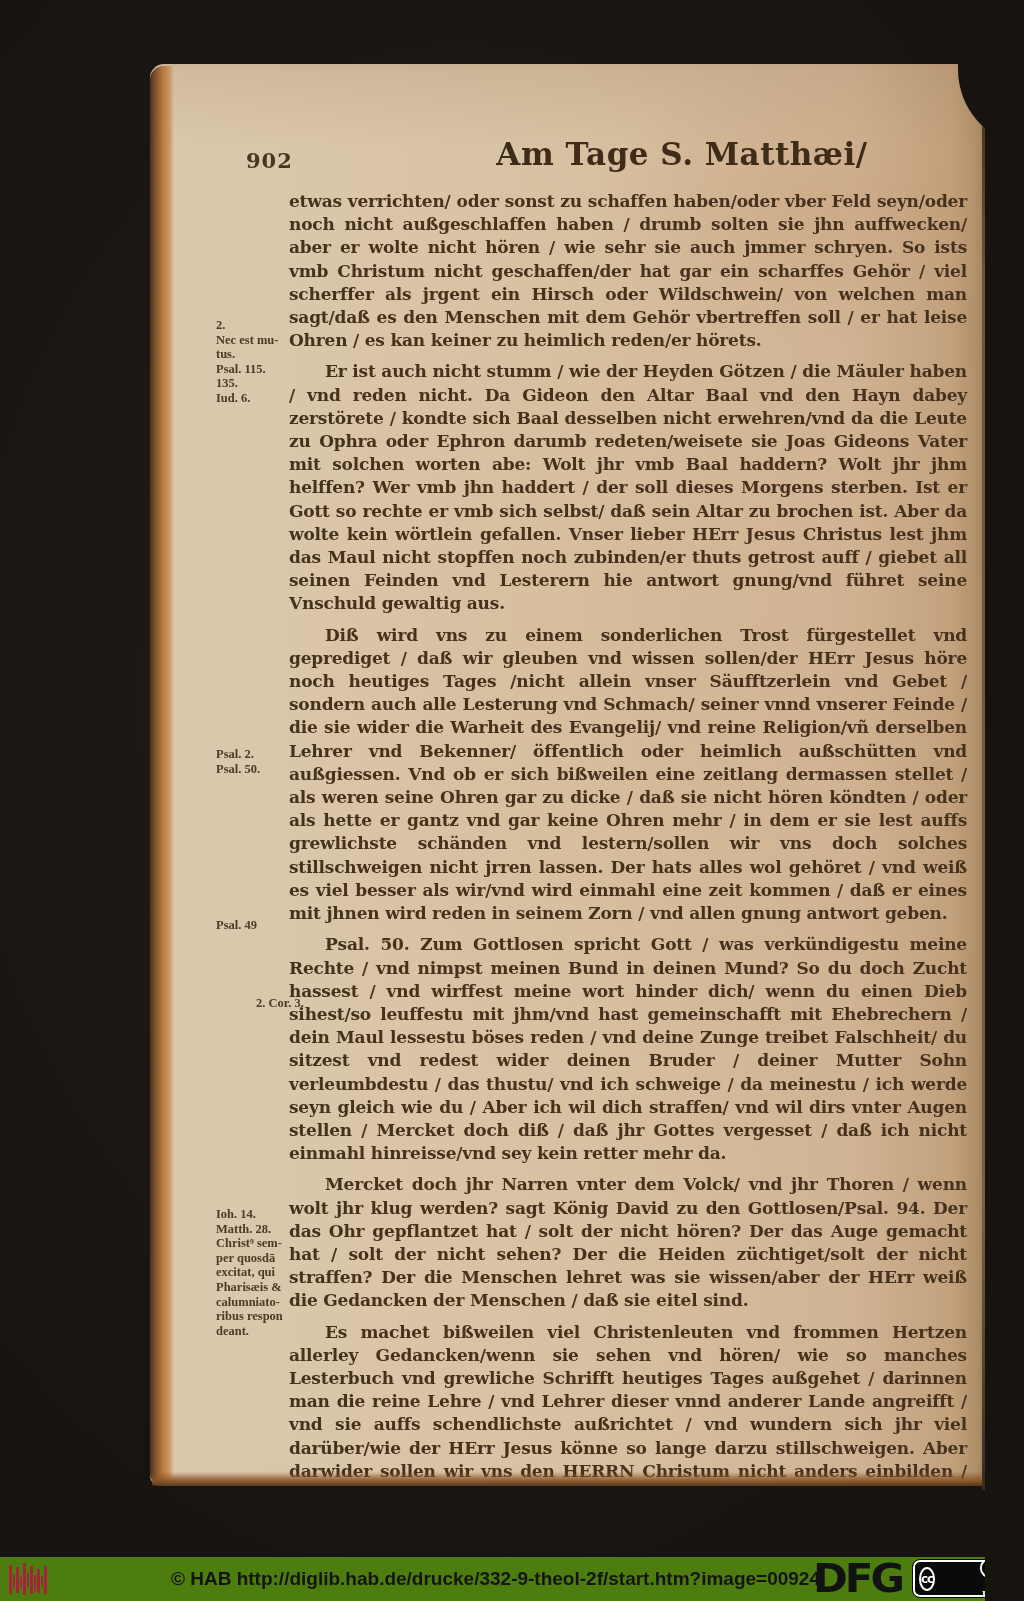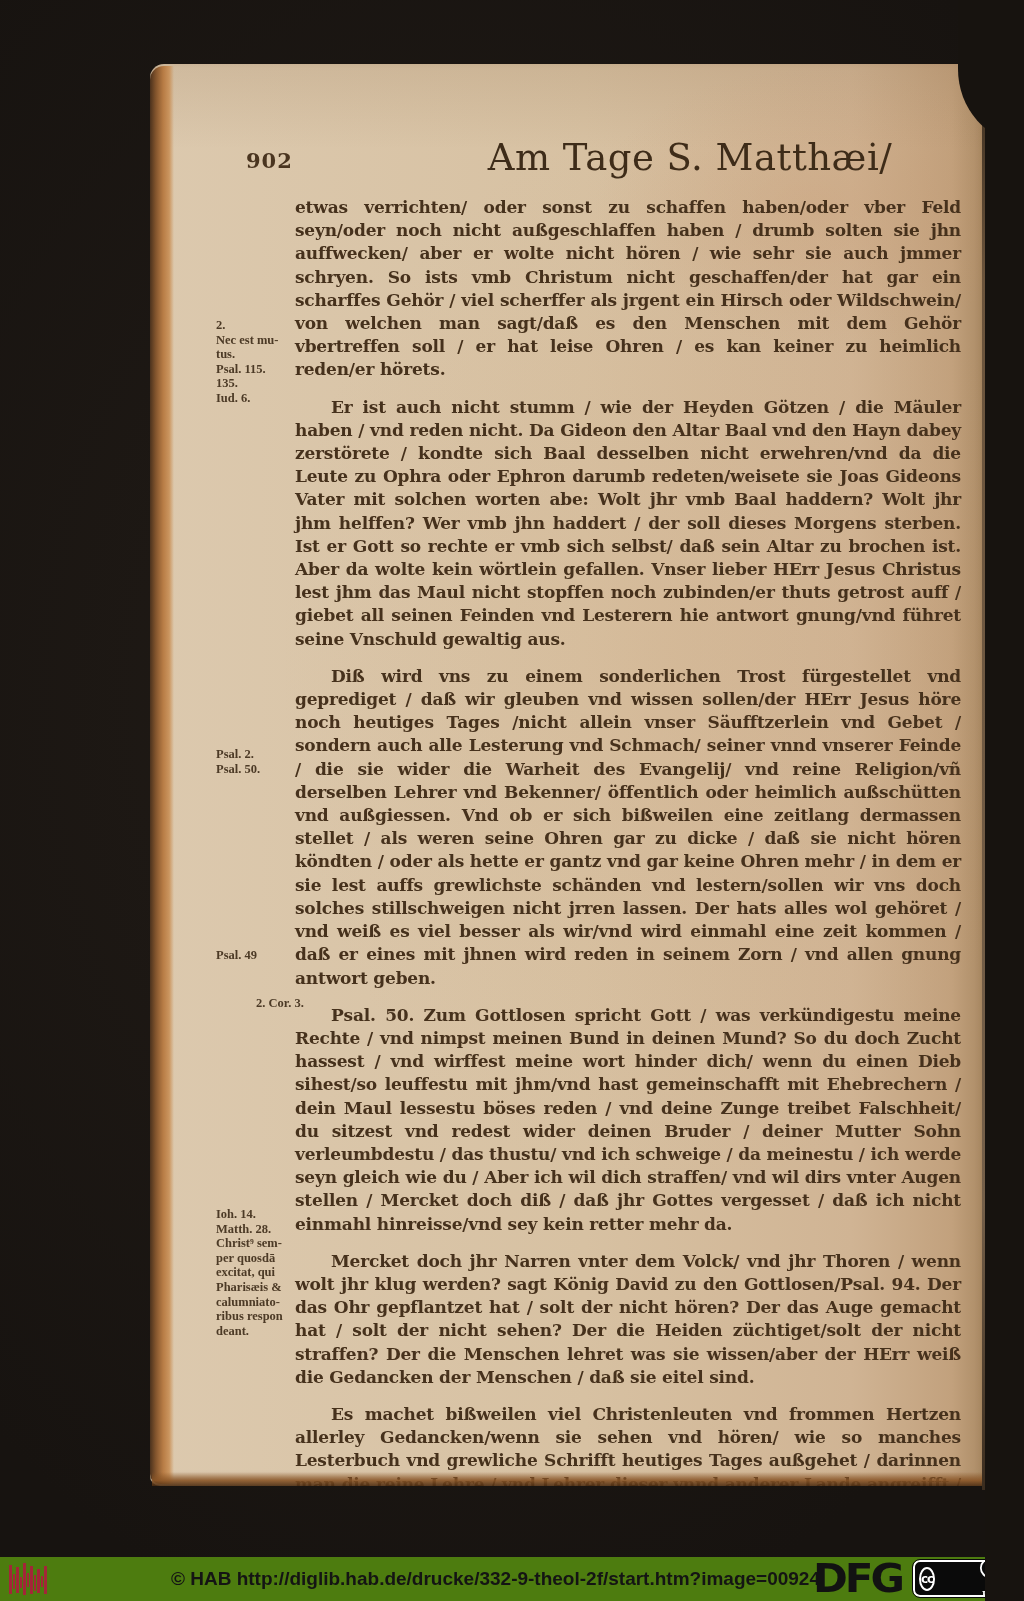--- a/index.html
+++ b/index.html
@@ -35,26 +35,26 @@
     background:linear-gradient(180deg,#e9dcc2,#d6c3a3);opacity:.7;}
   .sliver-dark-edge{position:absolute;left:1017px;top:0px;width:7px;height:1557px;
     background:#211b16;}
   .curve-top-right{position:absolute;left:958px;top:0px;width:66px;height:142px;
     background:#17130f;border-bottom-left-radius:95px 105px;}
   .corner-bottom-right{position:absolute;left:994px;top:1385px;width:30px;height:103px;
     background:linear-gradient(90deg,#d9cbb0,#cbb997);border-top-left-radius:55px 85px;opacity:.9;}
   
   .page-number{position:absolute;left:96px;top:84px;font-size:21px;color:#4a3520;
     font-weight:bold;letter-spacing:1px;}
-  .running-header{position:absolute;left:240px;top:72px;width:600px;text-align:center;
-    font-size:37px;font-weight:normal;color:#3e2c19;letter-spacing:.5px;}
+  .running-header{position:absolute;left:232px;top:72px;width:600px;text-align:center;
+    font-size:31px;font-weight:bold;color:#3e2c19;letter-spacing:.5px;}
   .body-text{position:absolute;left:131px;top:118px;width:694px;color:#46311c;
     font-size:17px;line-height:23.2px;font-weight:bold;letter-spacing:-0.2px;
     text-align:justify;}
-  .body-text p{margin:14px;text-indent:36px;}
+  .body-text p{margin:8px;text-indent:36px;}
   .body-text p.no-indent{text-indent:0;}
   .margin-note{position:absolute;width:68px;font-family:"Liberation Serif",serif;
     font-size:12.5px;line-height:14.6px;color:#4c3a26;white-space:pre-line;font-weight:bold;}
   
   .footer{position:absolute;left:0;top:1557px;width:1024px;height:44px;background:#4d7c0f;}
   .hab-logo{position:absolute;left:8px;top:4px;}
   .copyright{position:absolute;left:0;top:0;width:820px;height:44px;display:flex;
     align-items:center;justify-content:flex-end;font-family:"Liberation Sans",sans-serif;
     font-size:19px;color:#141414;font-weight:bold;}
   .dfg{position:absolute;right:122px;top:-1px;height:44px;display:flex;align-items:center;
@@ -92,21 +92,21 @@
     </div>
 
     <div class="margin-note" style="left:66px;top:254px;">2.
 Nec est mu-
 tus.
 Psal. 115.
 135.
 Iud. 6.</div>
     <div class="margin-note" style="left:66px;top:672px;margin-top:11px;">Psal. 2.
 Psal. 50.</div>
-    <div class="margin-note" style="left:66px;top:884px;">Psal. 49</div>
+    <div class="margin-note" style="left:66px;top:854px;">Psal. 49</div>
     <div class="margin-note" style="left:66px;top:932px;margin-left:40px;">2. Cor. 3.</div>
     <div class="margin-note" style="left:66px;top:1128px;margin-top:15px;">Ioh. 14.
 Matth. 28.
 Christ⁹ sem-
 per quosdā
 excitat, qui
 Pharisæis &amp;
 calumniato-
 ribus respon
 deant.</div>

